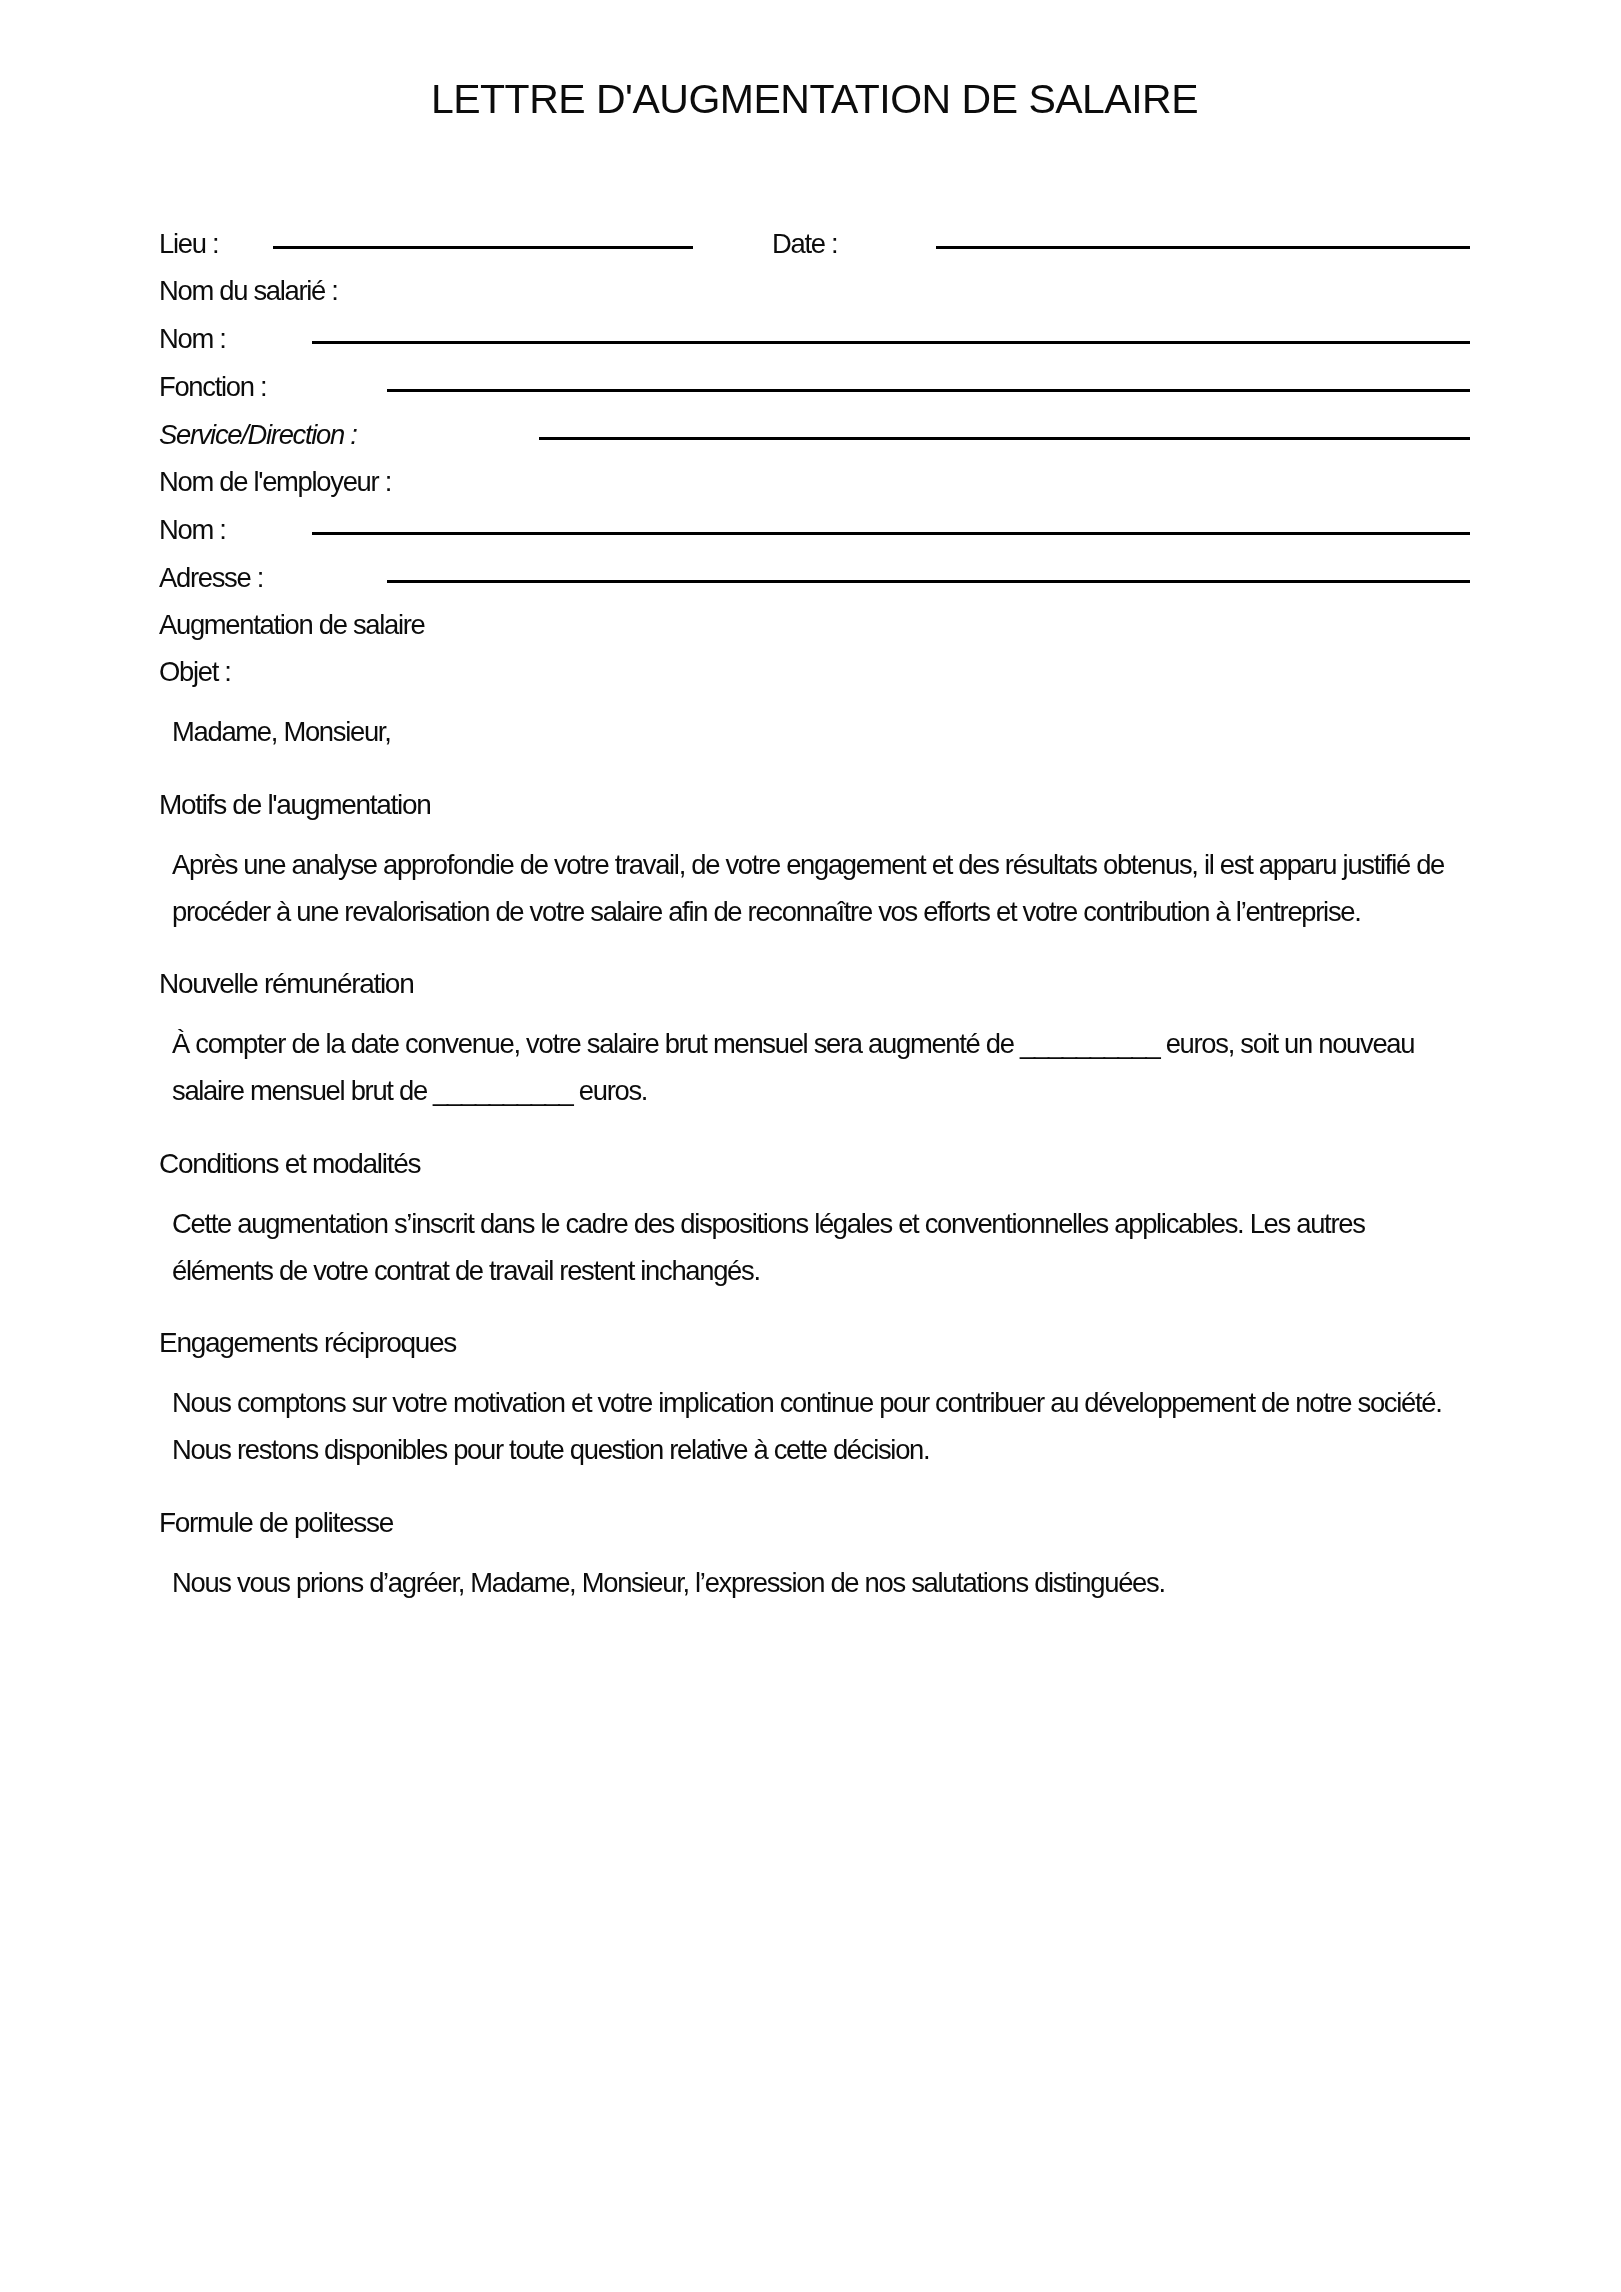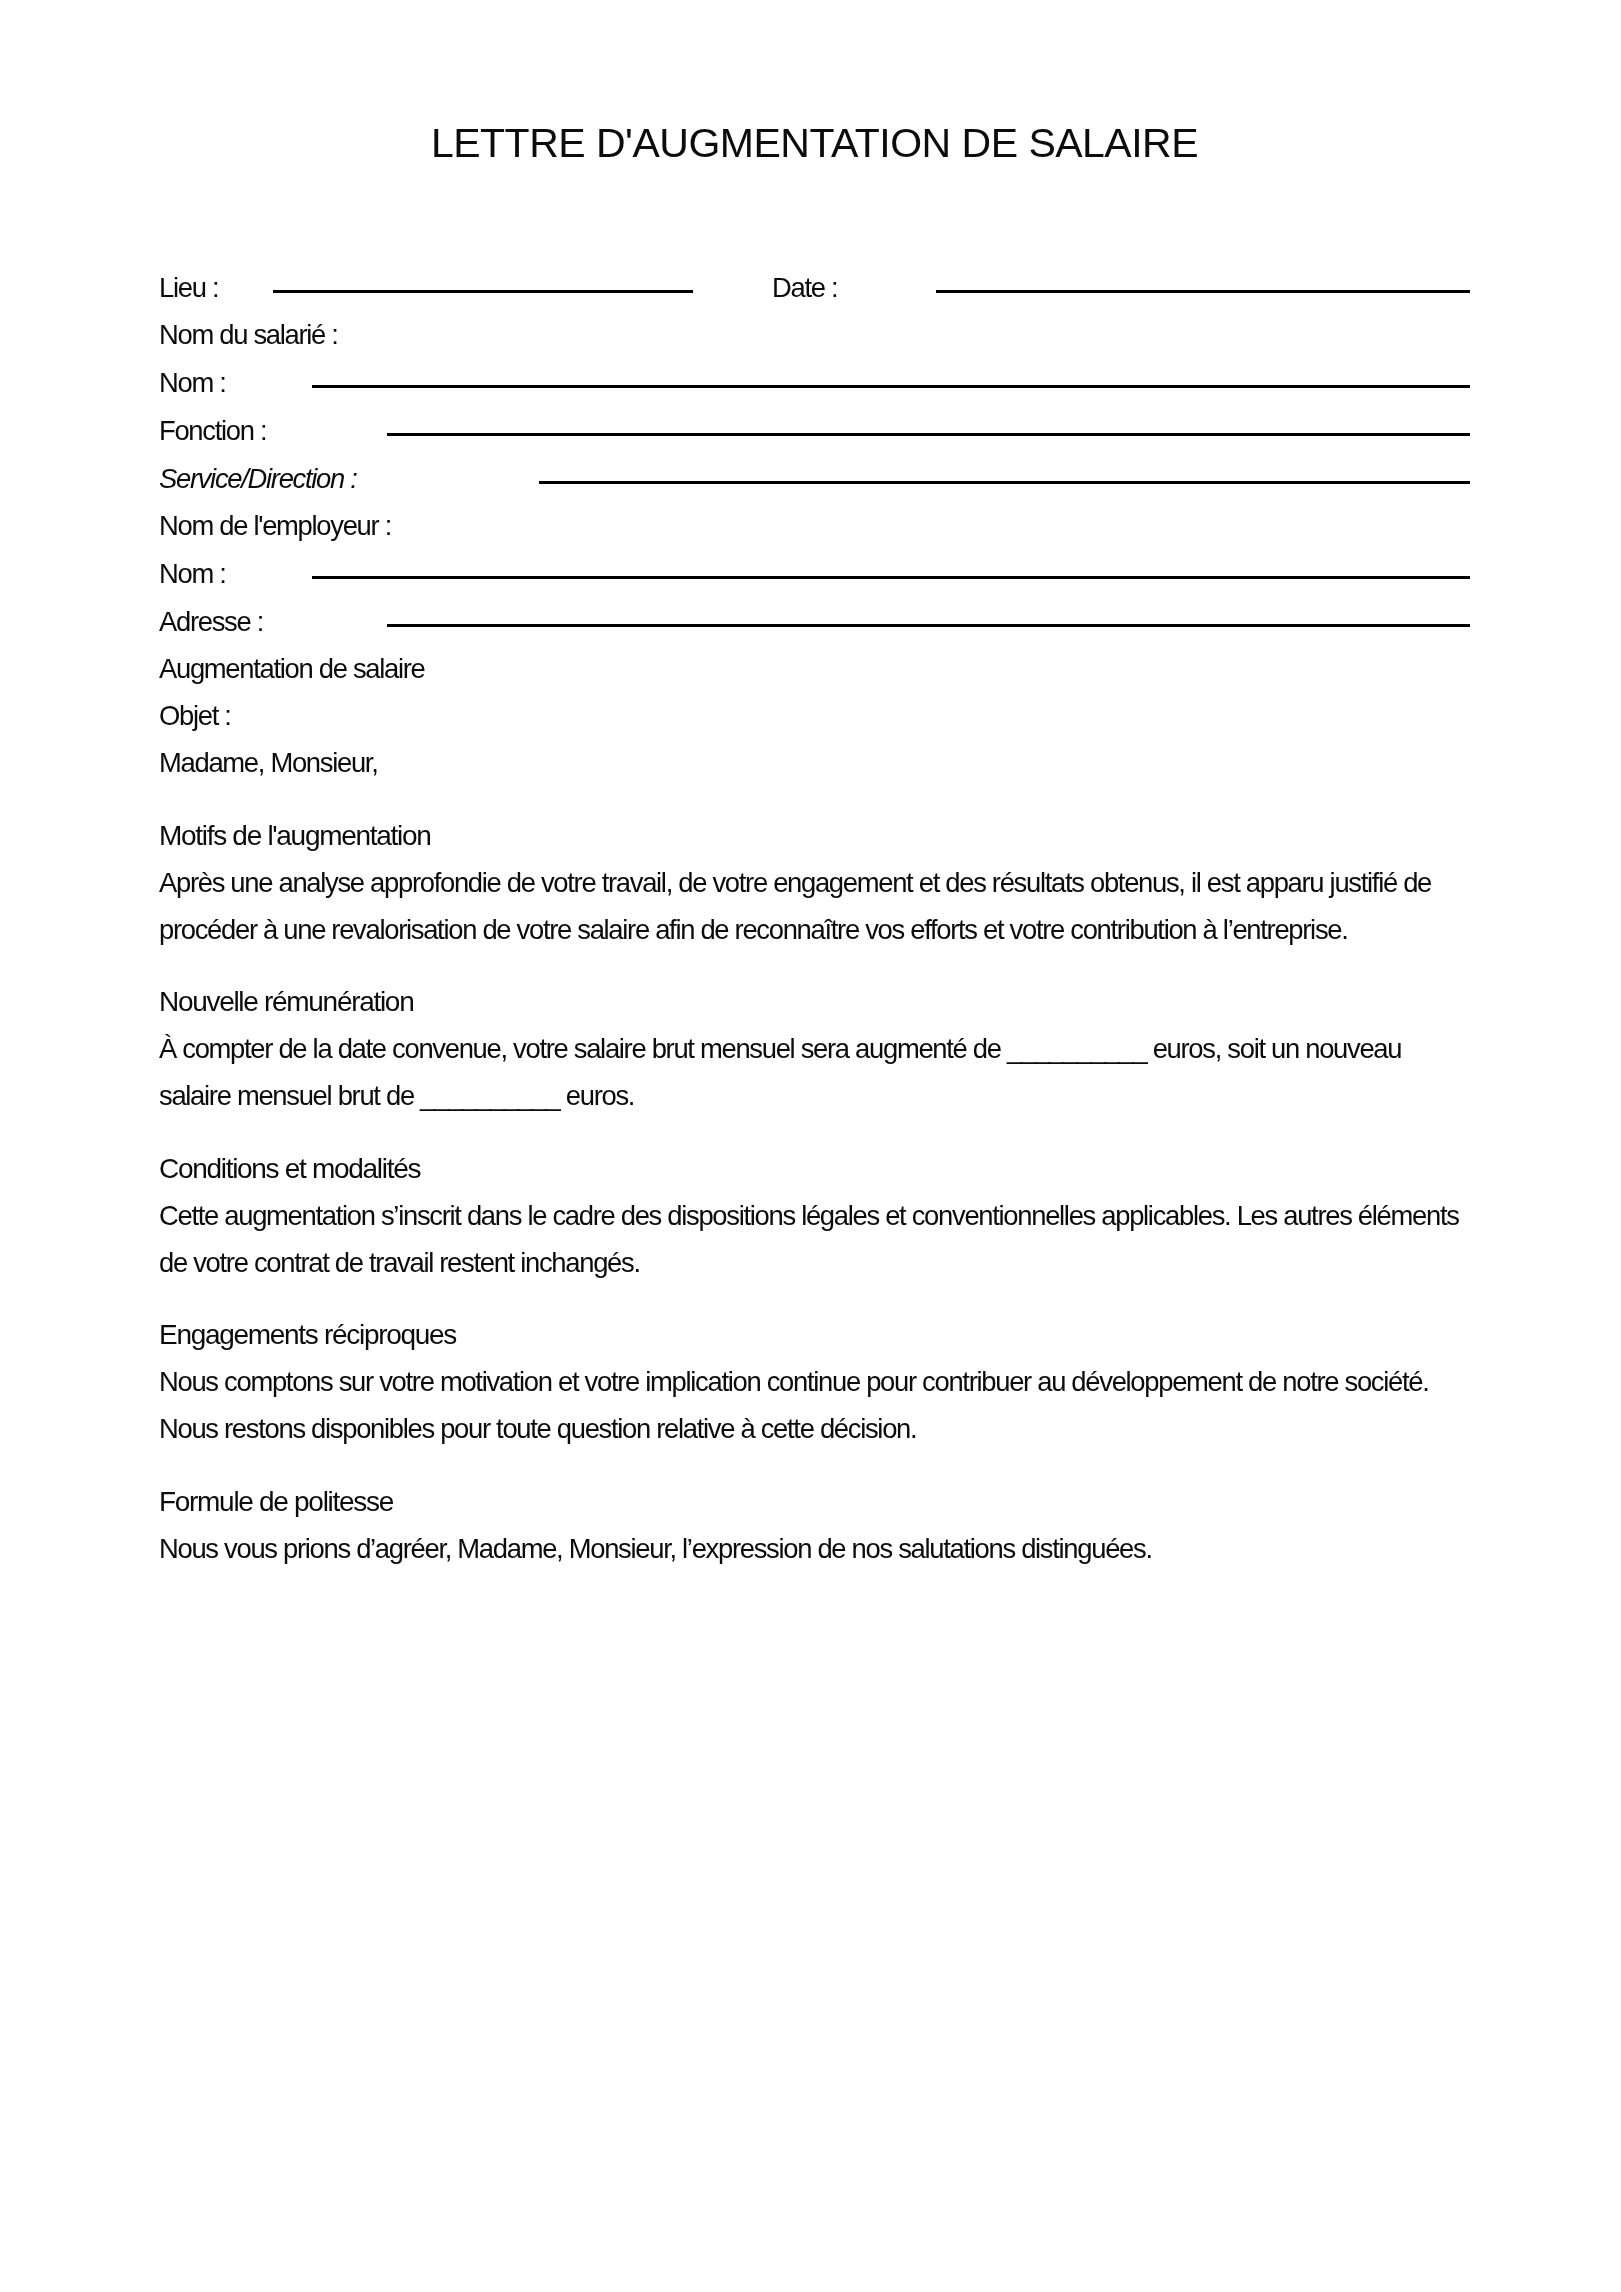--- a/index.html
+++ b/index.html
@@ -13,22 +13,22 @@
     height: 2293px;
     background: #ffffff;
     color: #0c0c0c;
     font-family: "Liberation Sans", sans-serif;
     overflow: hidden;
   }
   .content {
     padding: 0 151px 0 159px;
   }
   .title {
-    margin: 8px;
-    padding-top: 110px;
+    margin: 0;
+    padding-top: 74px;
     font-size: 41px;
     font-weight: normal;
     letter-spacing: -0.5px;
     text-align: center;
     line-height: 51px;
     white-space: nowrap;
   }
   .txt {
     font-size: 27.4px;
     letter-spacing: -1.3px;
@@ -59,21 +59,21 @@
   .w-adresse { width: 228px; }
   .fill-lieu { flex: 0 0 420px; }
   .gap-lieu-date { flex: 0 0 79px; }
   .mt-fields    { margin-top: 94px; }
   .mt-group     { margin-top: 51px; }
   .mt-salute    { margin-top: 74px; }
   .section-label {
     margin: 0;
   }
   .paragraph {
-    margin: 0;
+    margin: 13px;
   }
   .section-heading {
     margin: 25.5px 0 0 0;
     font-size: 28px;
     font-weight: normal;
     letter-spacing: -1.3px;
     line-height: 47px;
   }
 </style>
 </head>

